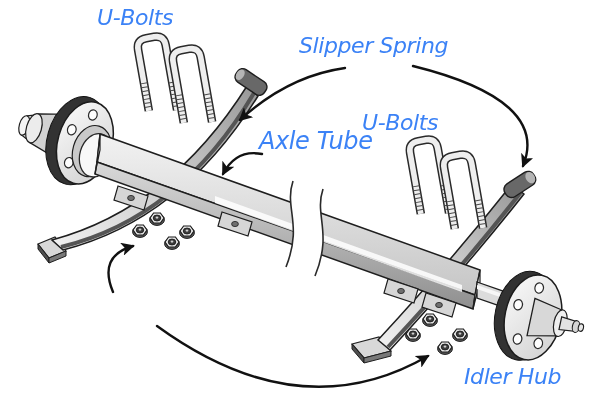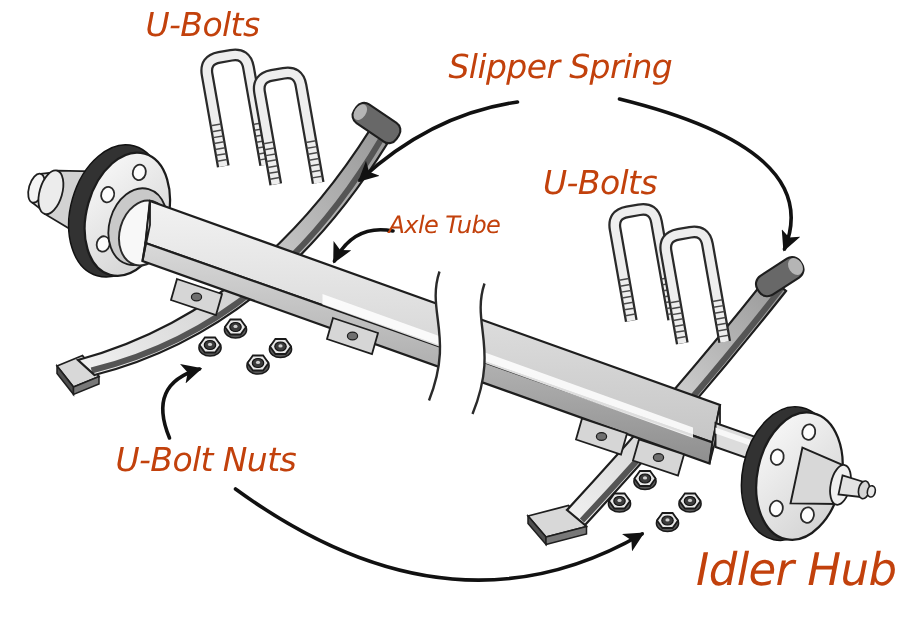--- a/index.html
+++ b/index.html
@@ -1,20 +1,20 @@
 <!DOCTYPE html>
 <html><head>
 <meta charset="utf-8">
 <style>
   html,body{margin:0;padding:0;background:#fff;}
   #stage{position:relative;width:600px;height:418px;background:#fff;overflow:hidden;
          font-family:"DejaVu Sans", sans-serif;}
   #stage svg{position:absolute;left:0;top:0;}
   .lbl{position:absolute;font-style:italic;font-size:21px;letter-spacing:-0.4px;
-       color:#c2410c;white-space:nowrap;line-height:1;user-select:none;}
+       color:#3b82f6;white-space:nowrap;line-height:1;user-select:none;}
 </style>
 </head>
 <body>
 
 <div id="stage">
 
 <svg width="600" height="418" viewBox="0 0 600 418">
   <defs>
     <marker id="arrowhead" viewBox="0 0 10 10" refX="8.6" refY="5" markerWidth="5.6" markerHeight="5.6" orient="auto">
       <path d="M0,0 L10,5 L0,10 L2.5,5 Z" fill="#111"></path>
@@ -189,17 +189,16 @@
     <path d="M345,68 Q288,76 240,120" marker-end="url(#arrowhead)"></path>
     <path d="M413,66 Q550,100 523,166" marker-end="url(#arrowhead)"></path>
     <path d="M262,154 Q236,149 223,174" marker-end="url(#arrowhead)"></path>
     <path d="M113,292 Q98,256 133,246" marker-end="url(#arrowhead)"></path>
     <path d="M157,326 Q300,430 428,356" marker-end="url(#arrowhead)"></path>
   </g>
 </svg>
 
   <div class="lbl" style="left:97px;top:7px;font-size:22px;">U-Bolts</div>
   <div class="lbl" style="left:299px;top:35px;font-size:22px;text-align:right;">Slipper Spring</div>
-  <div class="lbl" style="left:259px;top:142px;font-size:16px;font-style:italic;">Axle Tube</div>
+  <div class="lbl" style="left:259px;top:129px;font-size:24px;font-style:italic;">Axle Tube</div>
   <div class="lbl" style="left:362px;top:112px;font-size:22px;">U-Bolts</div>
-  <div class="lbl" style="left:77px;top:297px;font-size:22px;">U-Bolt Nuts</div>
-  <div class="lbl" style="left:464px;top:366px;font-size:30px;">Idler Hub</div>
+  <div class="lbl" style="left:464px;top:366px;font-size:22px;">Idler Hub</div>
 </div>
 
 </body></html>

